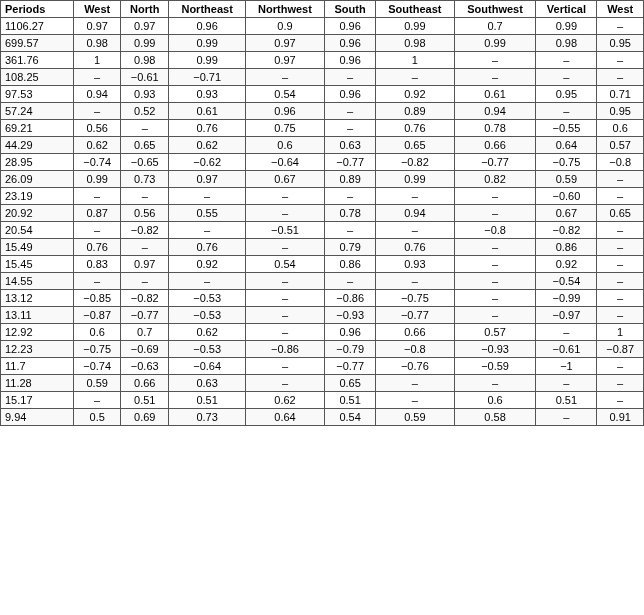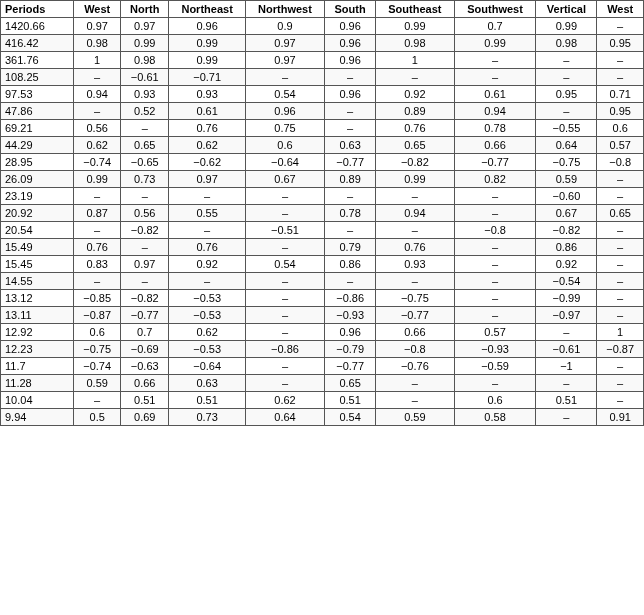--- a/index.html
+++ b/index.html
@@ -49,33 +49,33 @@
         <th>Northwest</th>
         <th>South</th>
         <th>Southeast</th>
         <th>Southwest</th>
         <th>Vertical</th>
         <th>West</th>
       </tr>
   </thead>
   <tbody id="table-body">
   <tr>
-        <td>1420.66</td>
+        <td>1106.27</td>
         <td>0.97</td>
         <td>0.97</td>
         <td>0.96</td>
         <td>0.9</td>
         <td>0.96</td>
         <td>0.99</td>
         <td>0.7</td>
         <td>0.99</td>
         <td>–</td>
       </tr>
       <tr>
-        <td>416.42</td>
+        <td>699.57</td>
         <td>0.98</td>
         <td>0.99</td>
         <td>0.99</td>
         <td>0.97</td>
         <td>0.96</td>
         <td>0.98</td>
         <td>0.99</td>
         <td>0.98</td>
         <td>0.95</td>
       </tr>
@@ -109,21 +109,21 @@
         <td>0.93</td>
         <td>0.93</td>
         <td>0.54</td>
         <td>0.96</td>
         <td>0.92</td>
         <td>0.61</td>
         <td>0.95</td>
         <td>0.71</td>
       </tr>
       <tr>
-        <td>47.86</td>
+        <td>57.24</td>
         <td>–</td>
         <td>0.52</td>
         <td>0.61</td>
         <td>0.96</td>
         <td>–</td>
         <td>0.89</td>
         <td>0.94</td>
         <td>–</td>
         <td>0.95</td>
       </tr>
@@ -313,21 +313,21 @@
         <td>0.66</td>
         <td>0.63</td>
         <td>–</td>
         <td>0.65</td>
         <td>–</td>
         <td>–</td>
         <td>–</td>
         <td>–</td>
       </tr>
       <tr>
-        <td>10.04</td>
+        <td>15.17</td>
         <td>–</td>
         <td>0.51</td>
         <td>0.51</td>
         <td>0.62</td>
         <td>0.51</td>
         <td>–</td>
         <td>0.6</td>
         <td>0.51</td>
         <td>–</td>
       </tr>

